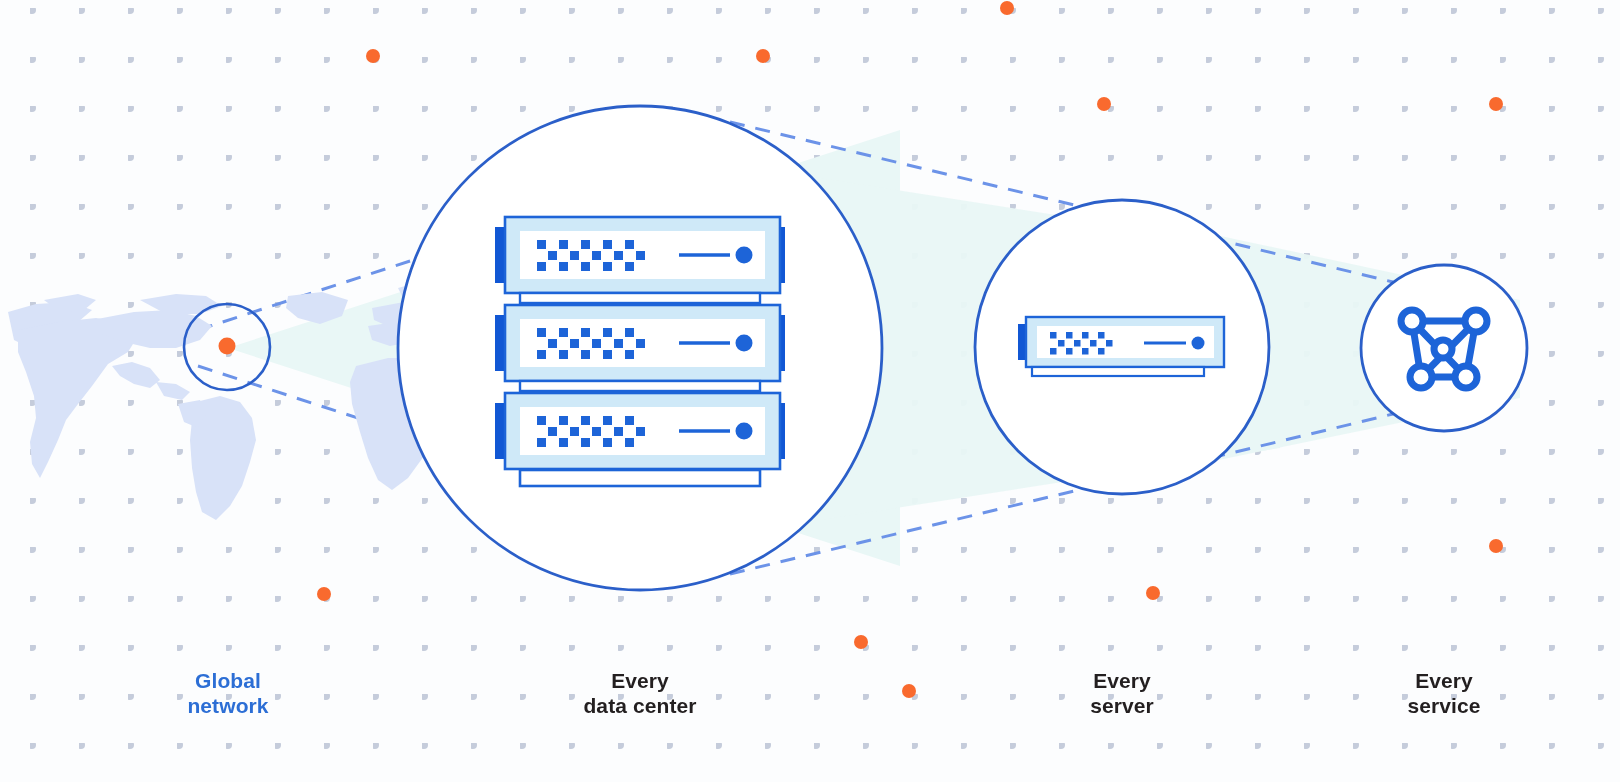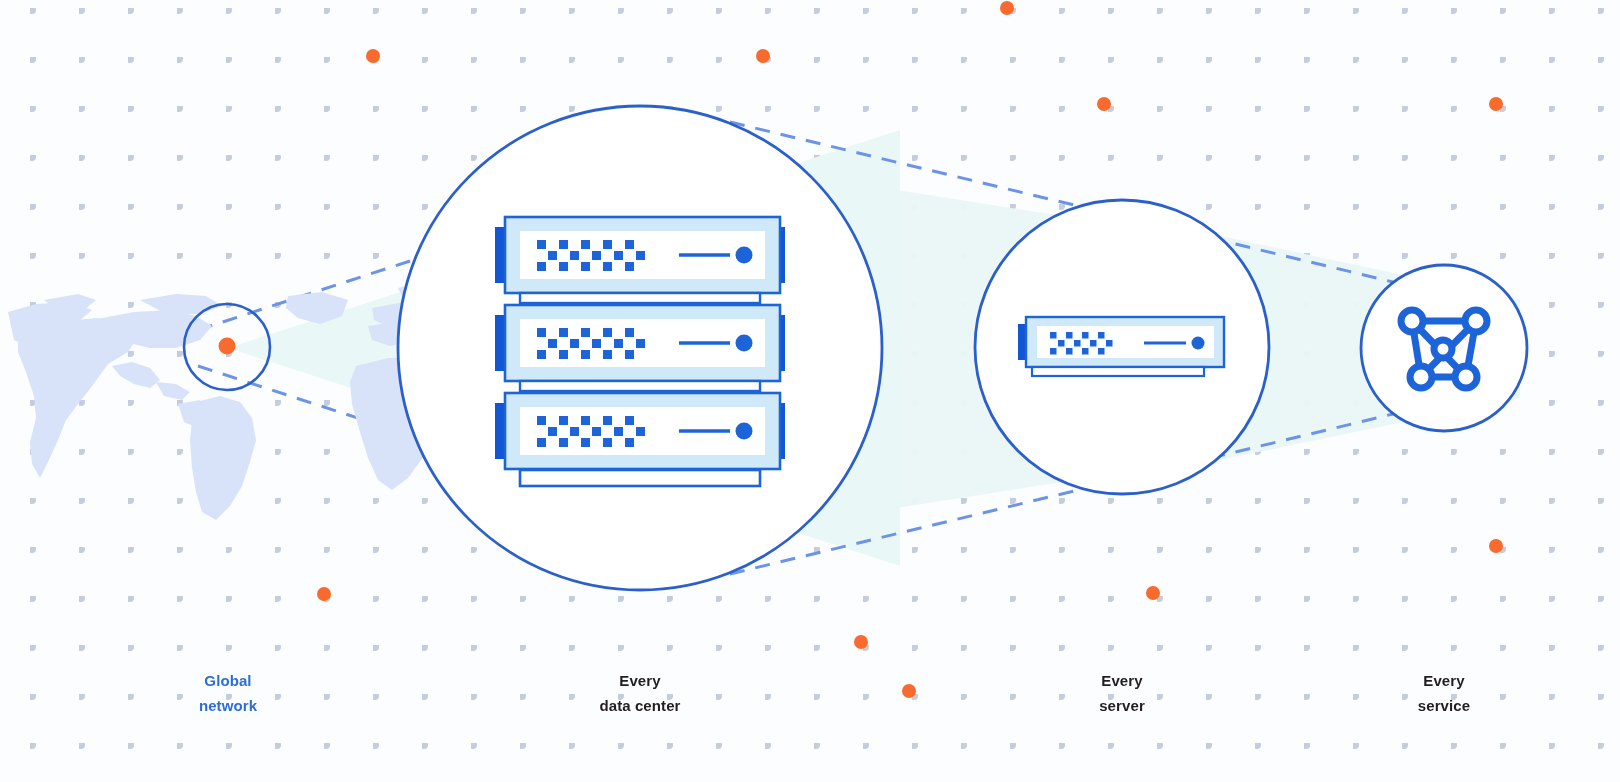--- a/index.html
+++ b/index.html
@@ -13,21 +13,21 @@
   }
   #stage{
     position:absolute;left:0;top:0;width:1620px;height:782px;
     background:#FCFDFE;
   }
   svg#scene{position:absolute;left:0;top:0;width:1620px;height:782px;display:block;}
 
   .label{
     position:absolute;
     text-align:center;
-    font-size:15px;
+    font-size:21px;
     font-weight:700;
     line-height:25px;
     letter-spacing:0.1px;
     color:#231F20;
     white-space:pre-line;
     user-select:none;
   }
   .label.accent{color:#2C6ED5;}
 </style>
 </head>

